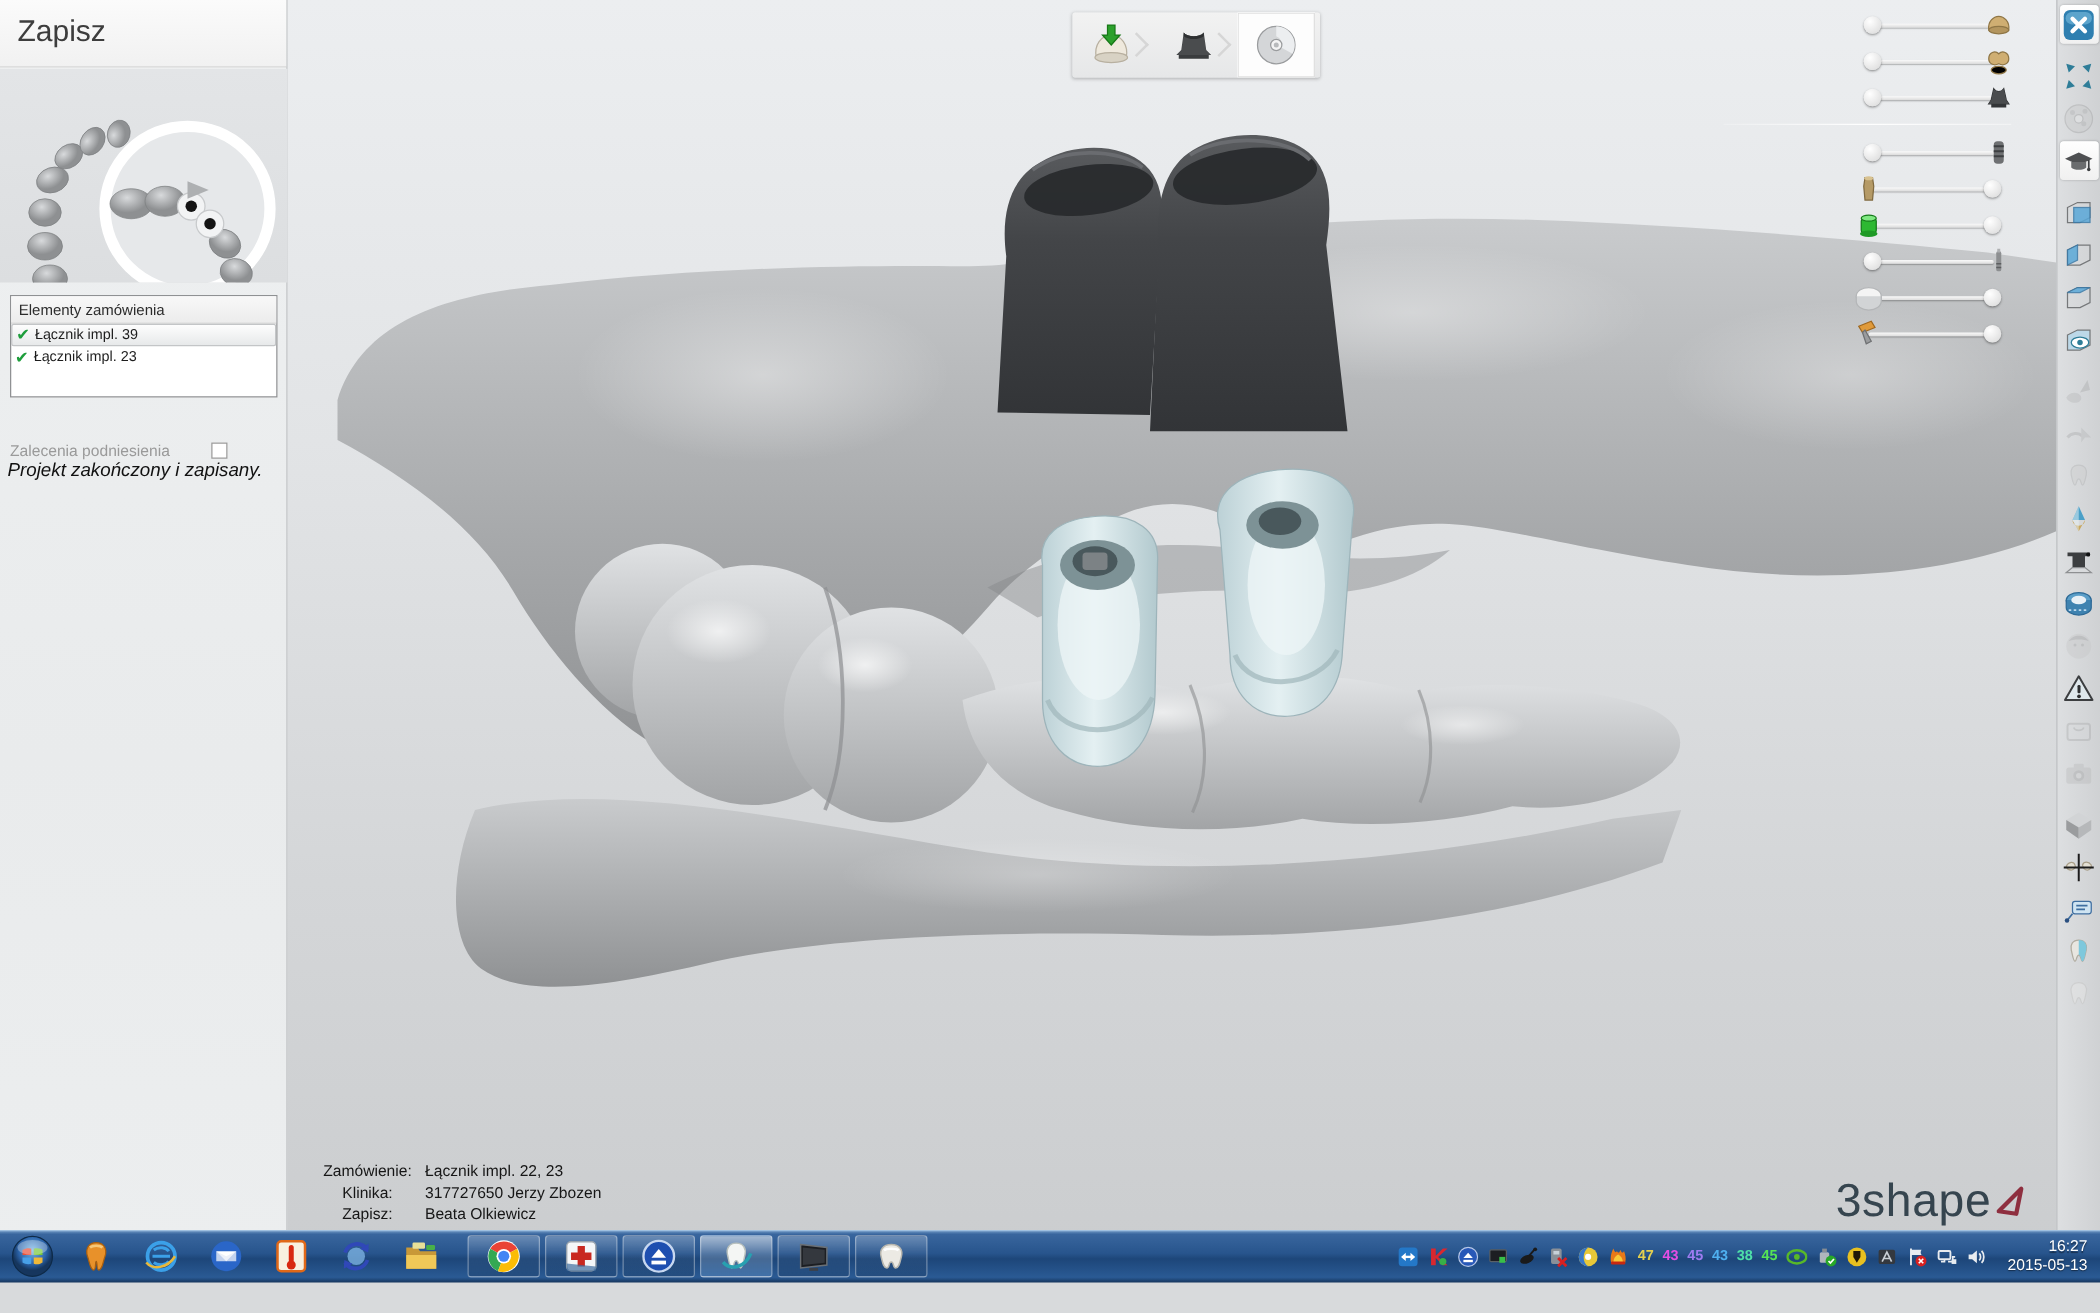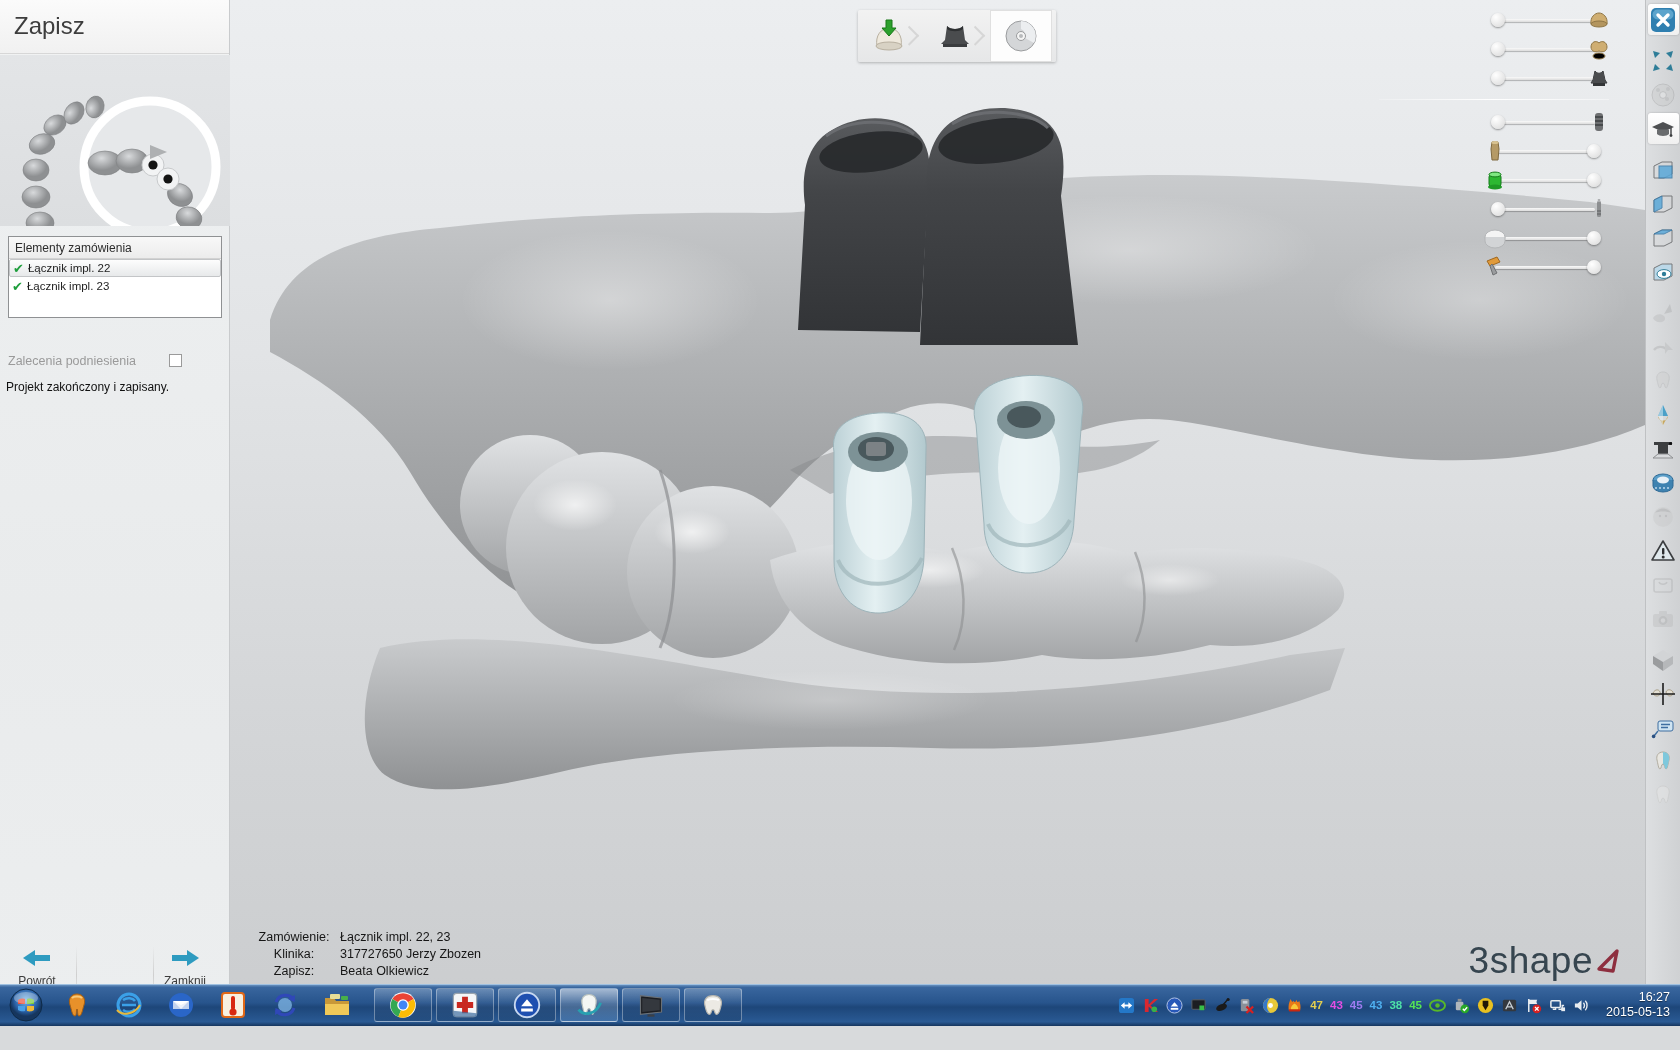--- a/index.html
+++ b/index.html
@@ -21,21 +21,21 @@
     background:linear-gradient(180deg,#f8f8f8,#ececec); border-bottom:1px solid #d2d2d2; }
   .order-item { height:18px; display:flex; align-items:center; gap:4px; padding-left:3px;
     font-size:11.5px; color:#1d1d1d; }
   .order-item.selected { background:linear-gradient(180deg,#fdfdfd,#e7e9ea);
     border:1px solid #c3c5c7; border-radius:2px; }
   .check { color:#1E9E3C; font-weight:bold; font-size:13px; }
   .zalecenia { position:absolute; left:8px; top:354px; width:214px; height:16px;
     font-size:12.5px; color:#9a9a9a; }
   .zalecenia .cb { position:absolute; right:40px; top:0; width:13px; height:13px;
     background:#fff; border:1px solid #9a9a9a; }
-  .status-line { position:absolute; left:6px; top:380px; font-size:12px; color:#111; }
+  .status-line { position:absolute; left:6px; top:368px; font-size:15px; color:#111;font-style:italic; }
   .panel-footer { position:absolute; left:0; bottom:0; width:230px; height:66px; }
   .footer-sep { position:absolute; top:4px; width:1px; height:58px;
     background:linear-gradient(180deg,transparent,#cfcfcf,transparent); }
   .nav-btn { position:absolute; top:6px; width:70px; height:56px; cursor:pointer;
     display:flex; flex-direction:column; align-items:center; justify-content:flex-start; }
   .nav-btn .lbl { font-size:12px; color:#3c3c3c; margin-top:6px; }
 
   
   .viewport { position:absolute; left:230px; top:0; width:1415px; height:1008px;
     background:linear-gradient(180deg,#eceef0 0%,#e2e4e6 35%,#d4d6d8 70%,#cbcdcf 100%); }
@@ -137,50 +137,34 @@
         <circle cx="168" cy="124" r="4.6" fill="#141414"></circle>
       </g>
       <path d="M150 90 L167 97 L150 104 Z" fill="#aeb0b2"></path>
     </svg>
   </div>
 
   <div class="order-box">
     <div class="order-header">Elementy zamówienia</div>
     <div class="order-item selected">
       <span class="check glyph">✔</span>
-      <span>Łącznik impl. 22</span>
+      <span>Łącznik impl. 39</span>
     </div>
     <div class="order-item">
       <span class="check glyph">✔</span>
       <span>Łącznik impl. 23</span>
     </div>
   </div>
 
   <div class="zalecenia">
     <span>Zalecenia podniesienia</span>
     <span class="cb"></span>
   </div>
   <div class="status-line">Projekt zakończony i zapisany.</div>
 
-  <div class="panel-footer">
-    <div class="footer-sep" style="left:76px;"></div>
-    <div class="footer-sep" style="left:153px;"></div>
-    <div class="nav-btn" style="left:2px;">
-      <svg width="34" height="20" viewBox="0 0 34 20">
-        <path d="M15 2 L15 7 L30 7 L30 13 L15 13 L15 18 L3 10 Z" fill="#2e9bc0"></path>
-      </svg>
-      <span class="lbl">Powrót</span>
-    </div>
-    <div class="nav-btn" style="left:150px;">
-      <svg width="34" height="20" viewBox="0 0 34 20">
-        <path d="M19 2 L19 7 L4 7 L4 13 L19 13 L19 18 L31 10 Z" fill="#2e9bc0"></path>
-      </svg>
-      <span class="lbl">Zamknij</span>
-    </div>
-  </div>
 </div>
 
 <div class="viewport">
   <svg class="scene" width="1415" height="1008" viewBox="0 0 1415 1008">
     <defs>
       <linearGradient id="gA" x1="0" y1="0" x2="0" y2="1">
           <stop offset="0" stop-color="#c9cbcd"></stop>
           <stop offset=".55" stop-color="#a9abad"></stop>
           <stop offset="1" stop-color="#8f9193"></stop>
         </linearGradient>

